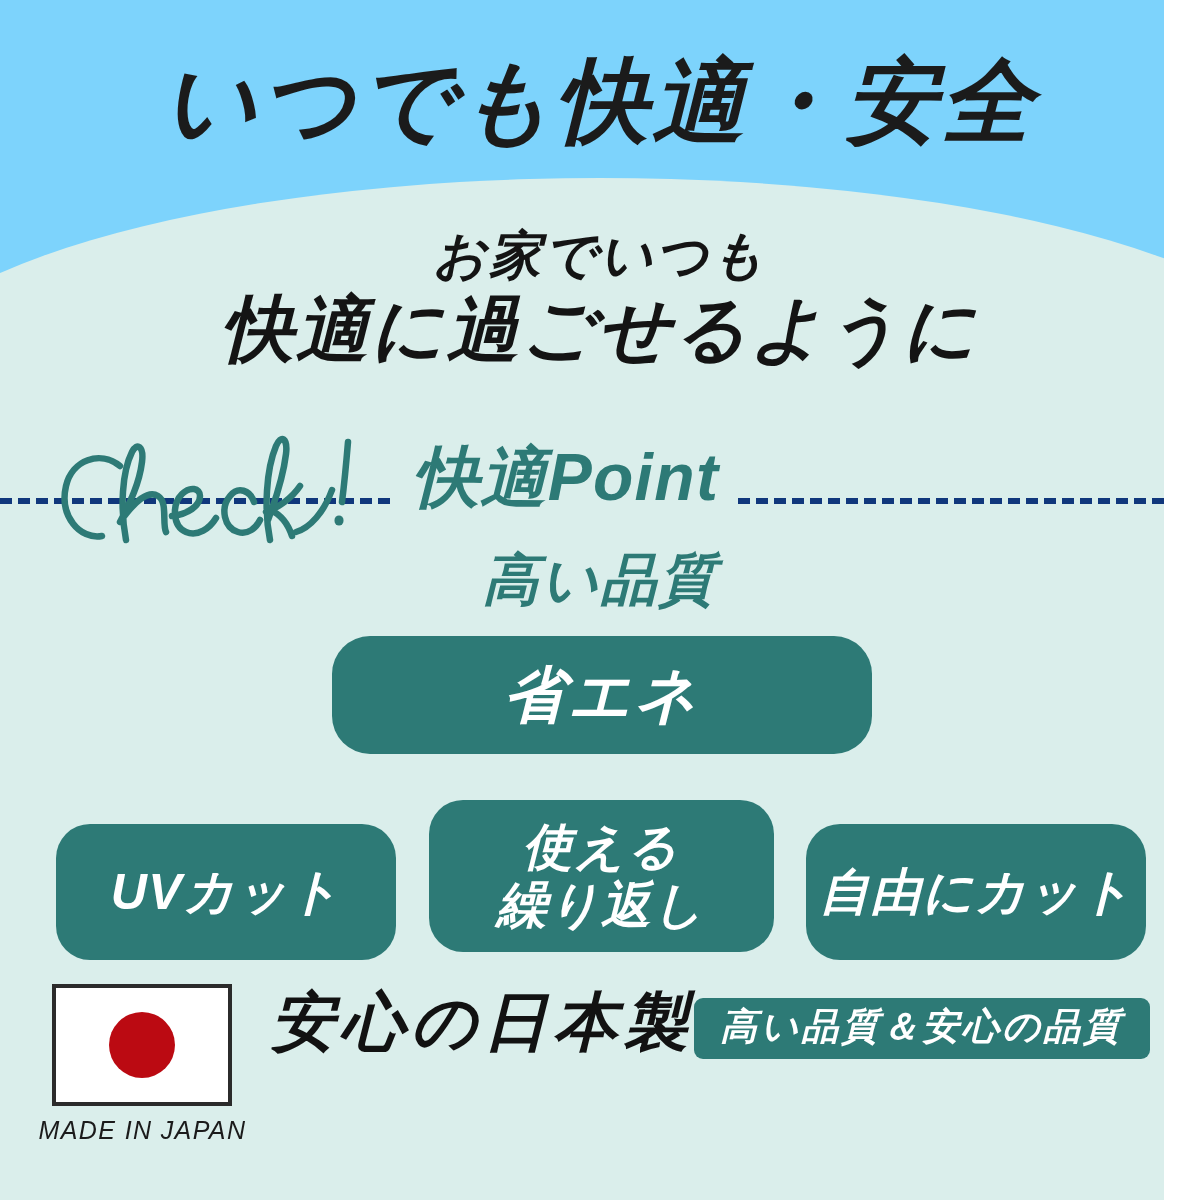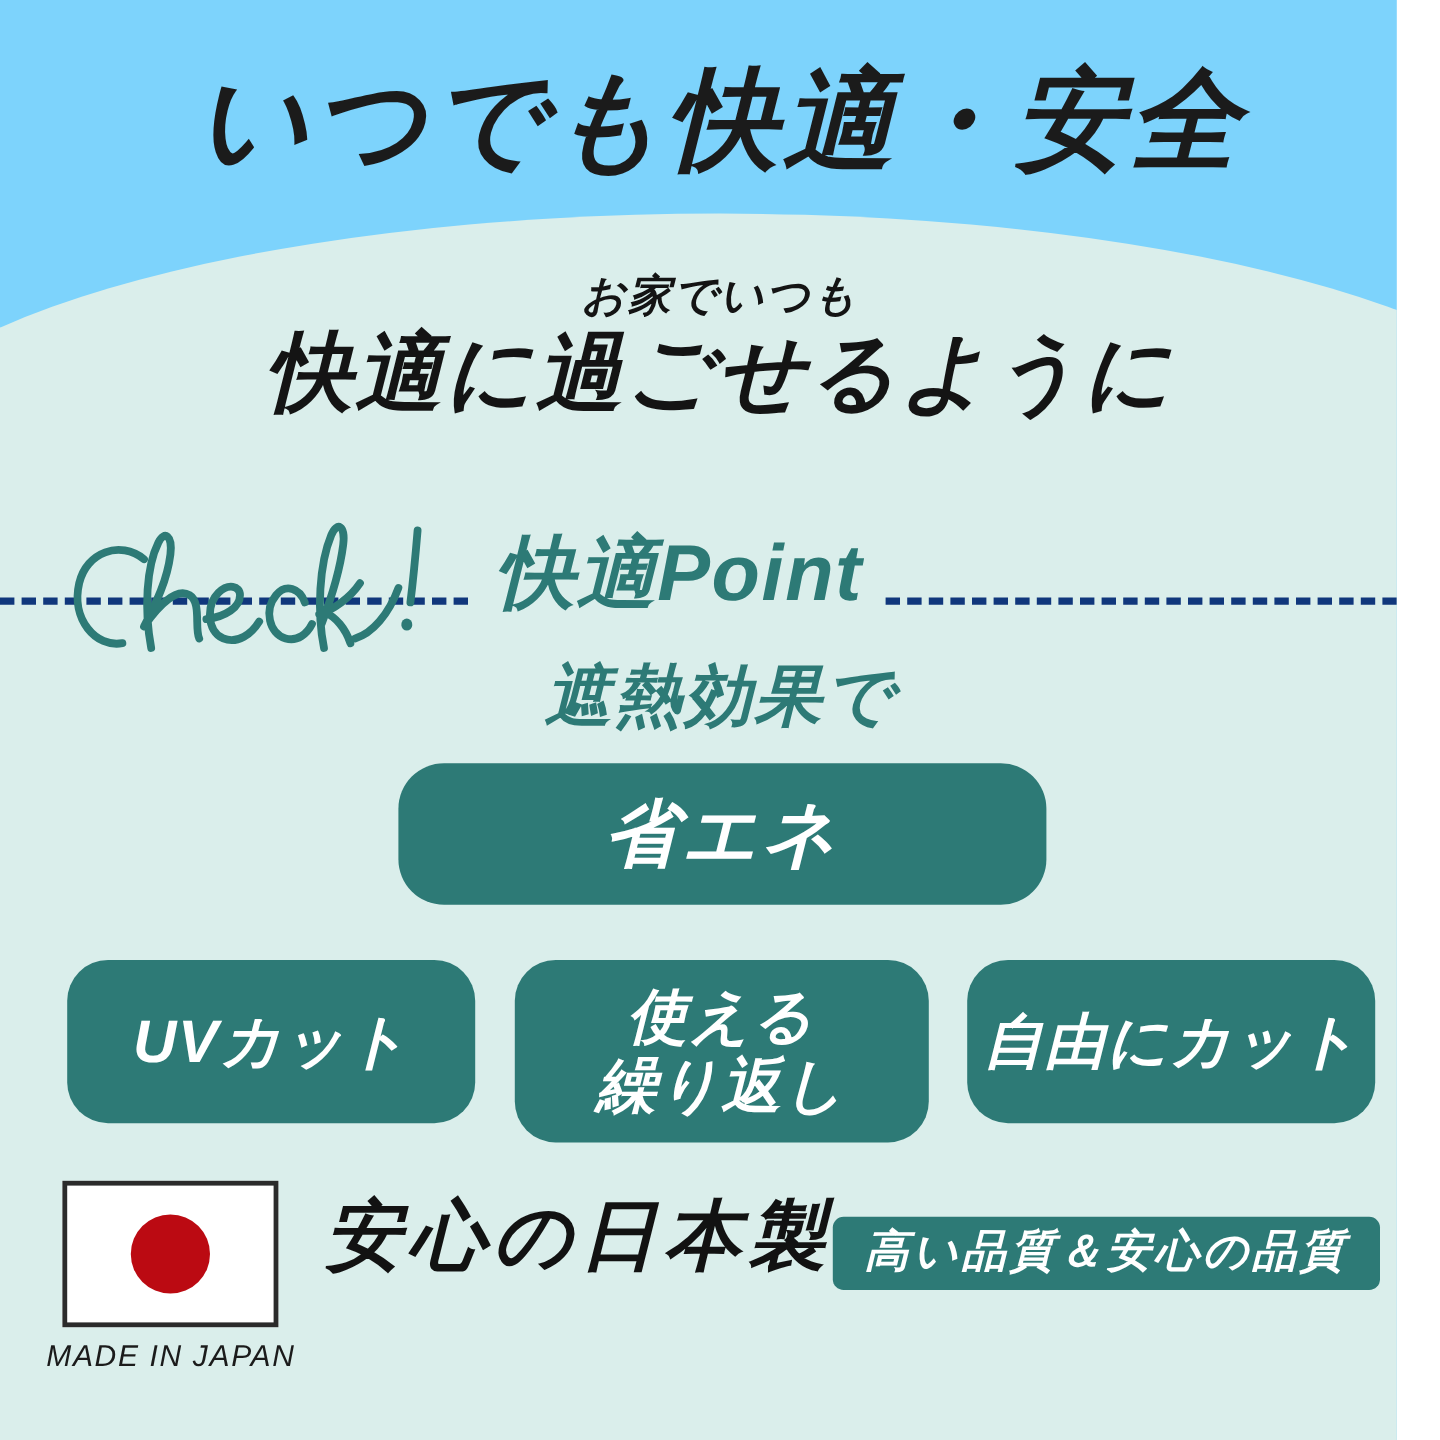--- a/index.html
+++ b/index.html
@@ -48,21 +48,21 @@
 
   
   .sub-block {
     position:absolute;
     top:226px; left:0; width:1200px;
     text-align:center;
     z-index:4;
     color:#141414;
   }
   .sub-line-1 {
-    font-size:36px;
+    font-size:52px;
     font-weight:600;
     letter-spacing:0.05em;
     line-height:1.12;
     white-space:nowrap;
   }
   .sub-line-2 {
     font-size:72px;
     font-weight:700;
     letter-spacing:0.035em;
     line-height:1.14;
@@ -156,21 +156,21 @@
     align-items:center;
     justify-content:center;
     color:#ffffff;
     font-weight:800;
     letter-spacing:0.03em;
     text-align:center;
   }
   .feat-pill.single {
     width:340px; height:136px;
     font-size:50px;
-    margin-top:0;
+    margin-top:24px;
   }
   .feat-pill.double {
     width:345px; height:152px;
     font-size:50px;
     line-height:1.16;
     margin-top:0;
   }
   .feat-pill .ln { white-space:nowrap; display:block; }
 
   
@@ -219,21 +219,21 @@
   }
   .japan-title {
     font-size:64px;
     font-weight:700;
     color:#121212;
     letter-spacing:0.10em;
     line-height:1.15;
     white-space:nowrap;
   }
   .quality-band {
-    margin-top:28px;
+    margin-top:12px;
     background:#2d7a76;
     border-radius:9px;
     padding:9px 26px 11px 26px;
     color:#ffffff;
     font-size:37px;
     font-weight:600;
     letter-spacing:0.085em;
     line-height:1.1;
     white-space:nowrap;
   }
@@ -275,21 +275,21 @@
         <path d="M248 104 C262 100, 276 84, 284 62"></path>
 
         <path d="M300 14 C298 38, 296 58, 294 74"></path>
         <path d="M291 92 L291 93" stroke-width="9"></path>
       </svg>
     </div>
 
     <div class="point-label">快適Point</div>
   </div>
 
-  <div class="effect-text">遮熱効果で</div>
+  <div class="effect-text">高い品質</div>
 
   <div class="hero-pill">
     <span class="hero-pill-label">省エネ</span>
   </div>
 
   <div class="pill-row">
     <div class="feat-pill single">
       <span class="ln">UVカット</span>
     </div>
     <div class="feat-pill double">

